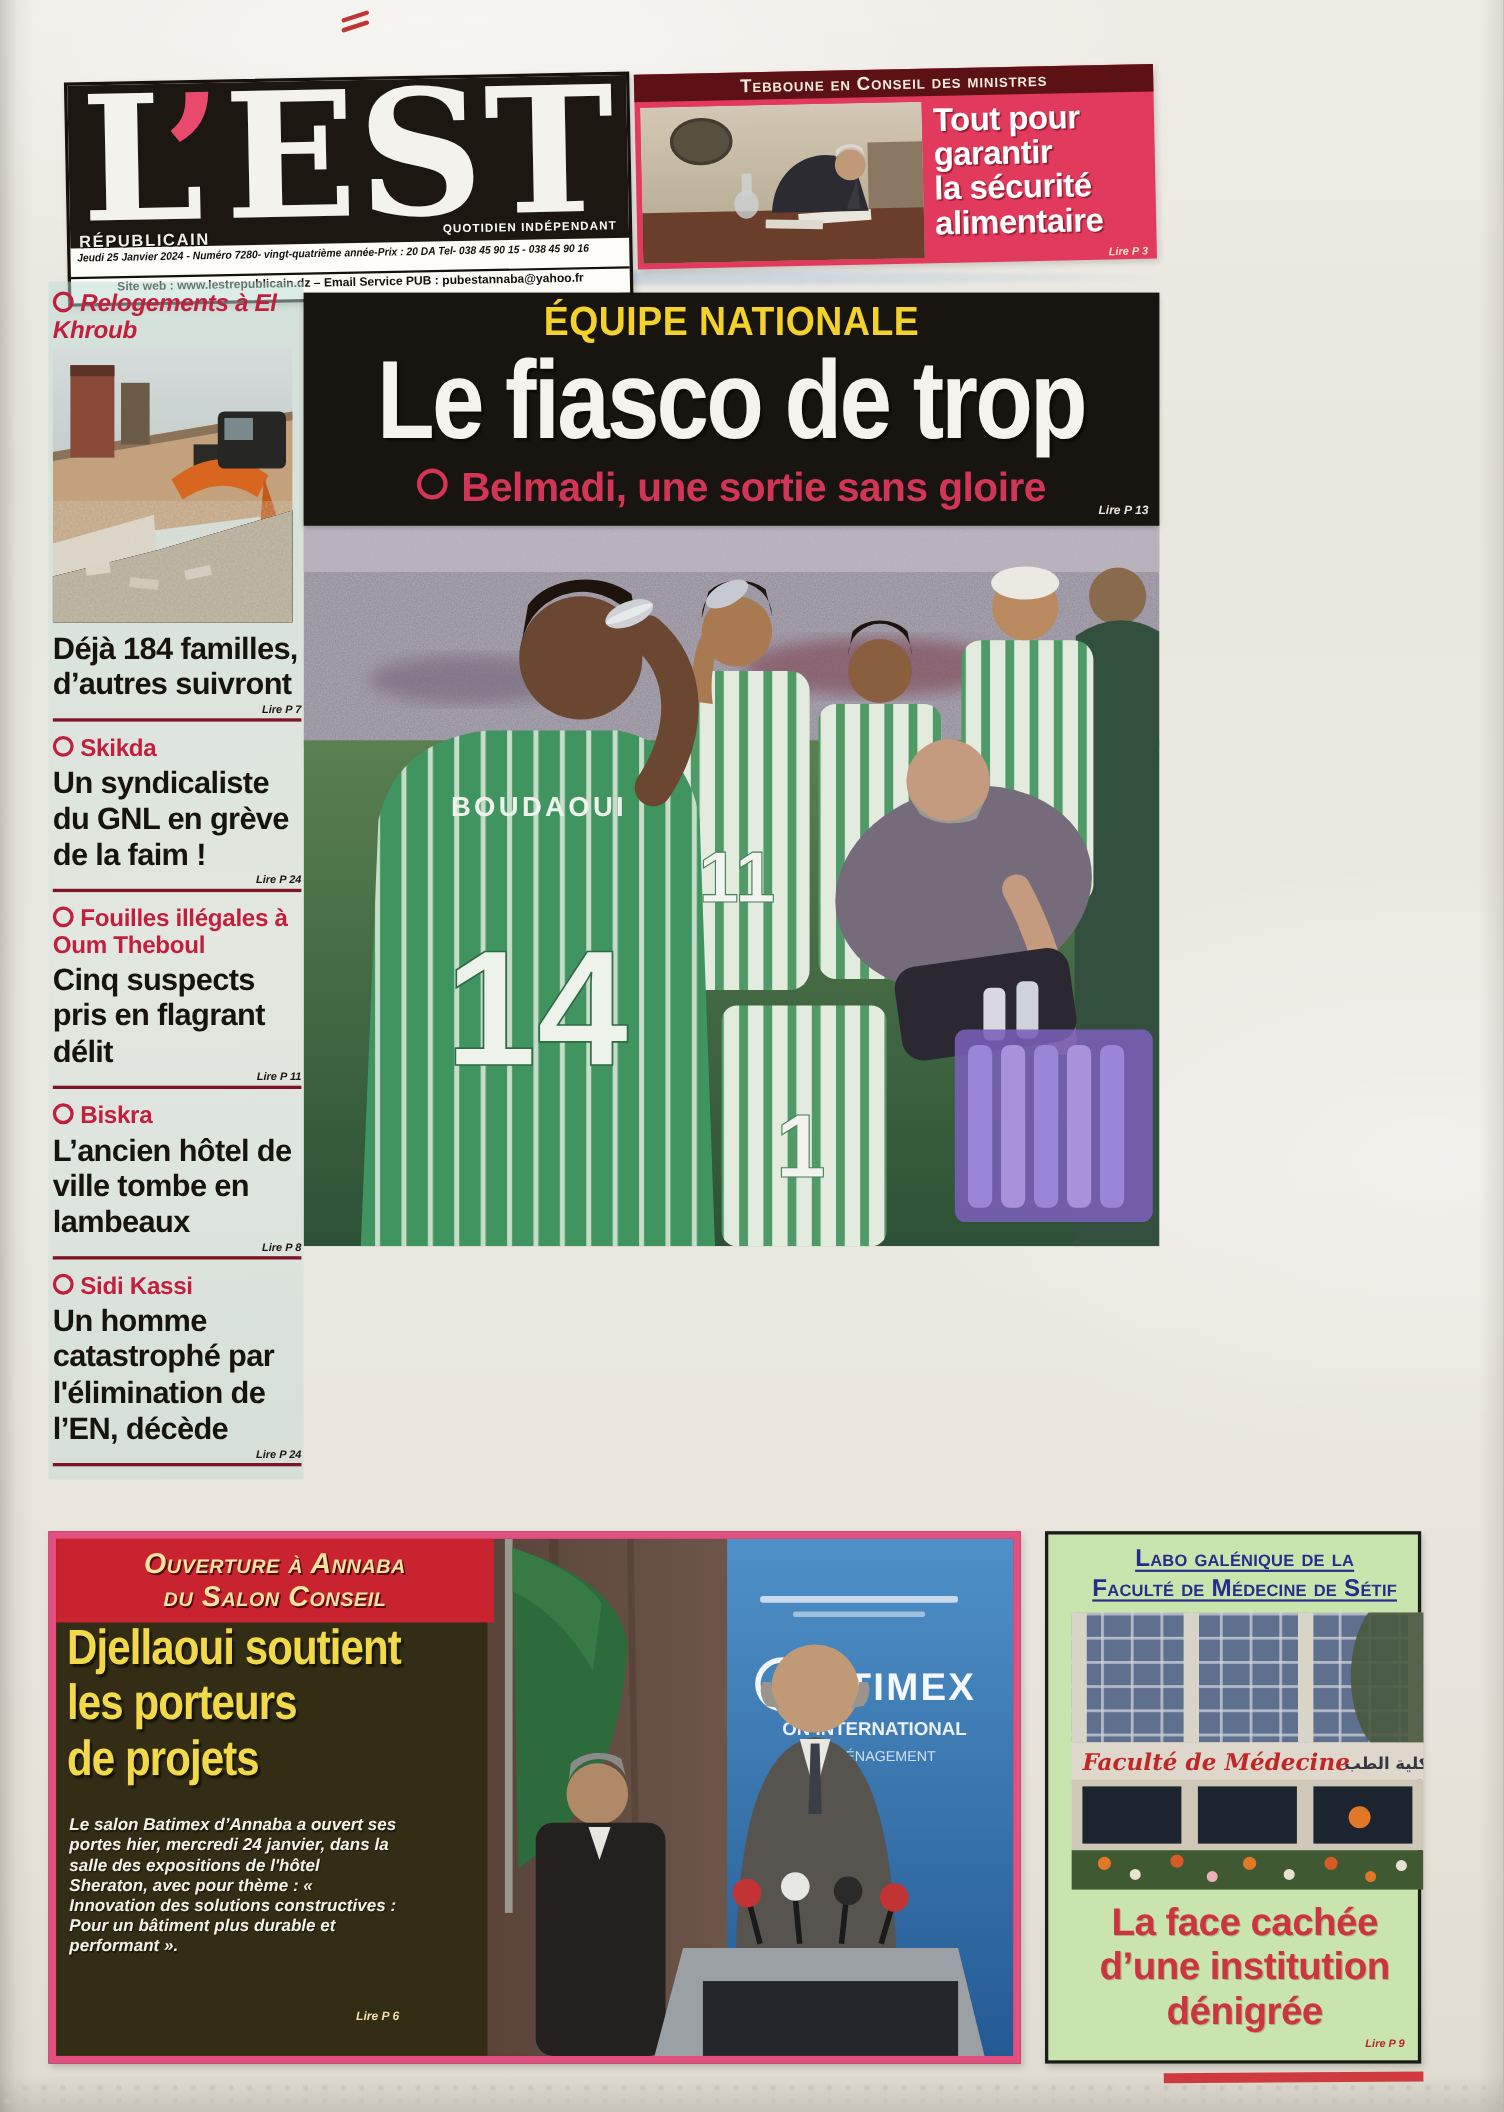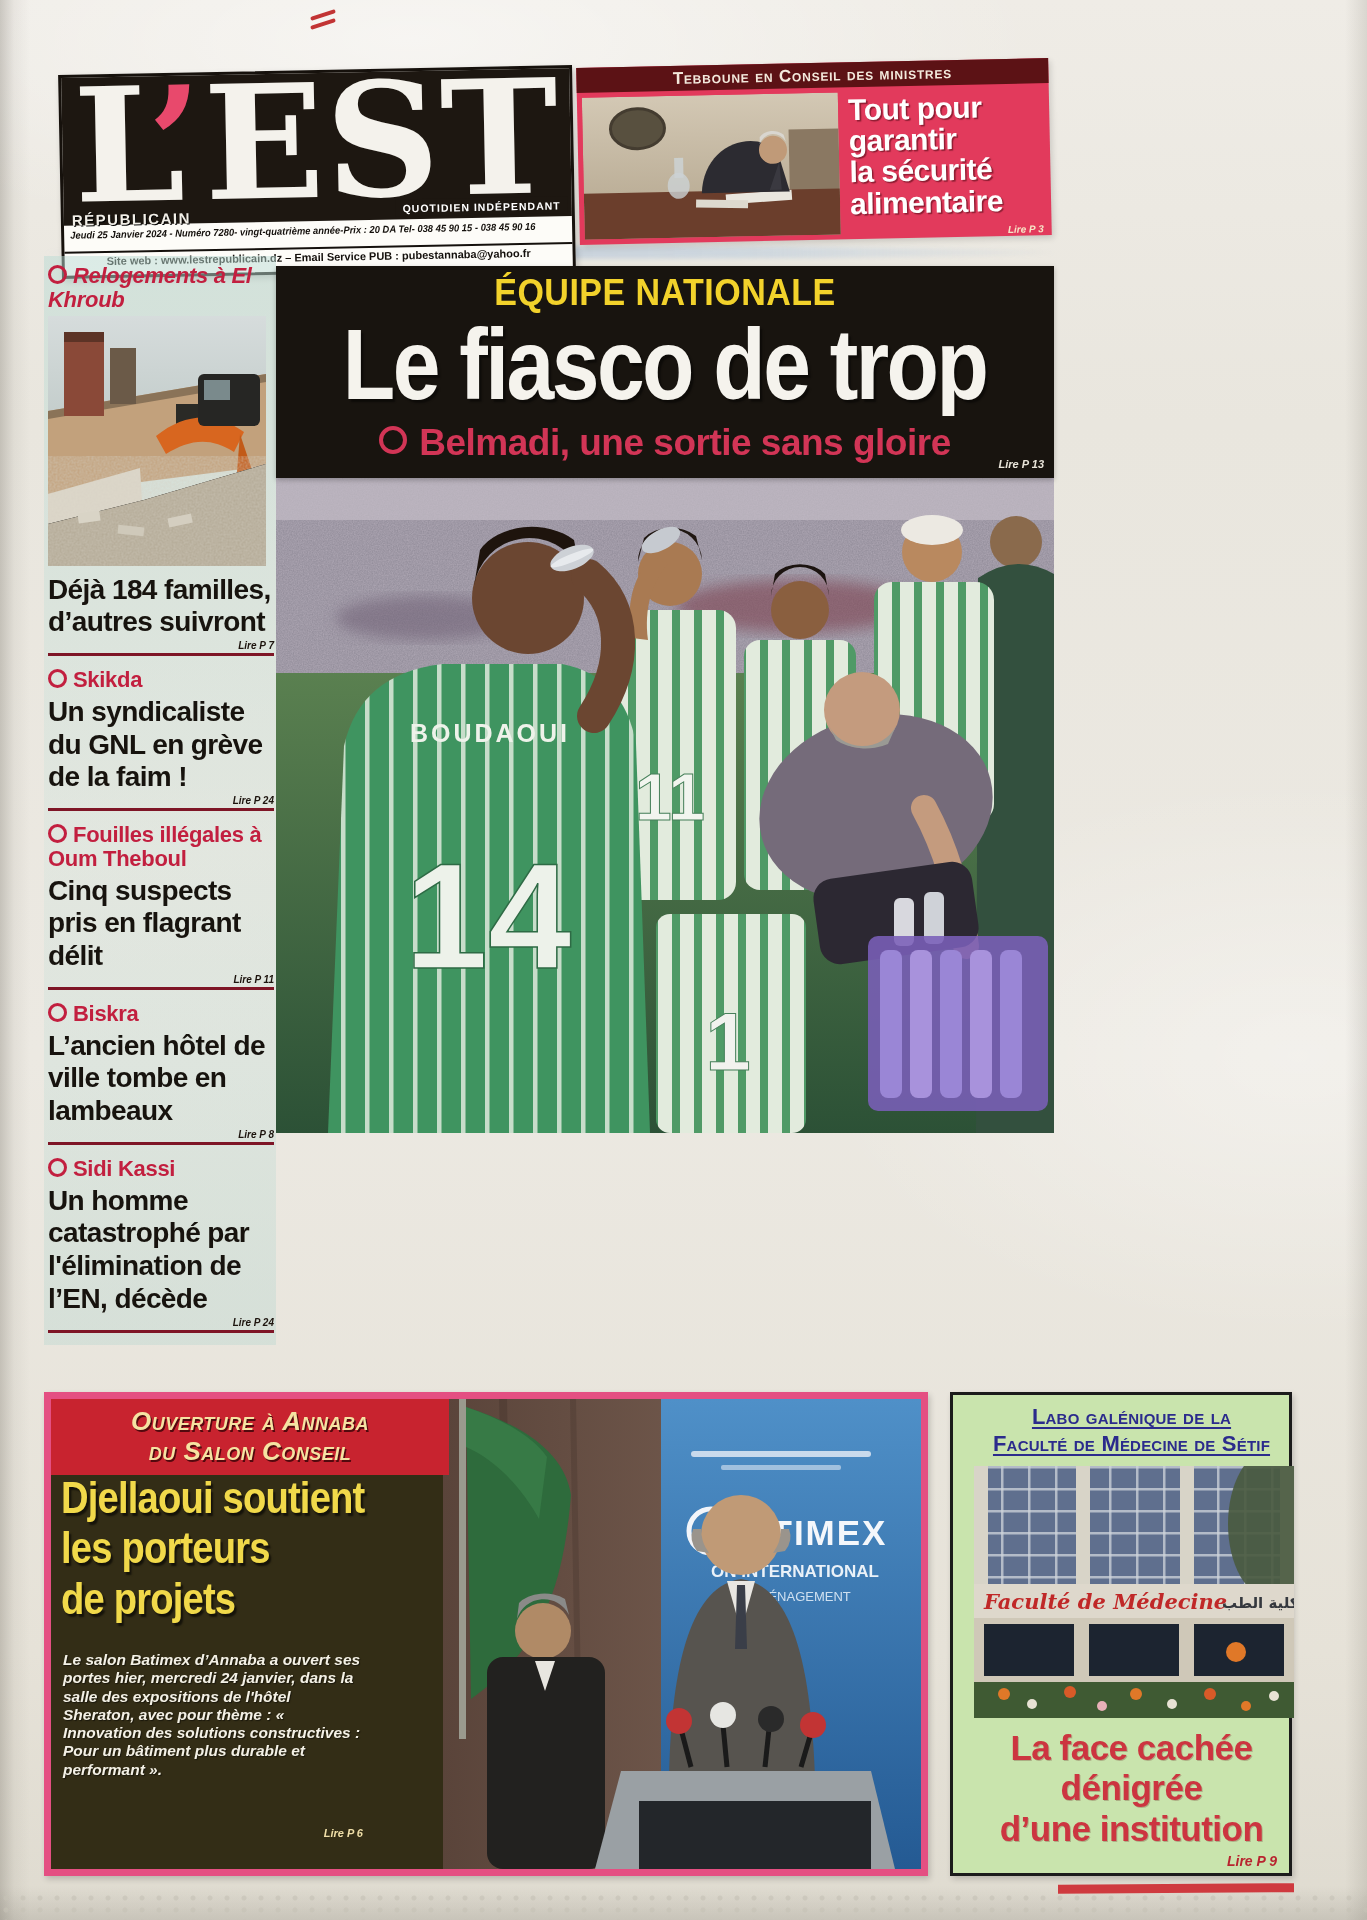--- a/index.html
+++ b/index.html
@@ -104,21 +104,21 @@
   
   .gb-box{position:absolute;left:950px;top:1392px;width:342px;height:484px;box-sizing:border-box;
     background:#c9e4ad;border:3px solid #1b1b1b;box-shadow:2px 3px 6px rgba(0,0,0,.18);padding-left:21px;}
   .gb-kicker{padding:9px 0 4px;text-align:center;color:#2b2b8c;font-weight:800;
     font-variant:small-caps;font-size:22px;line-height:1.22;letter-spacing:.2px;}
   .gb-kicker div{text-decoration:underline;text-decoration-thickness:2px;text-underline-offset:3px;}
   .gb-photo{width:320px;height:252px;margin:4px auto 10px;}
   .gb-photo svg{display:block;width:100%;height:100%;}
   .gb-headline{text-align:center;color:#cc3540;font-weight:800;font-size:35px;line-height:1.16;
     letter-spacing:-.5px;text-shadow:1px 1px 0 rgba(90,10,15,.25);}
-  .gb-ref{text-align:right;padding:4px 12px 0;color:#b8242f;font-size:14px;font-weight:bold;font-style:italic;}
+  .gb-ref{text-align:right;padding:4px 12px 0;color:#b8242f;font-size:10px;font-weight:bold;font-style:italic;}
   .red-bar{position:absolute;left:1058px;top:1884px;width:236px;height:9px;background:#cf3a3f;transform:rotate(-.4deg);}
 </style>
 </head>
 <body>
 
 <div class="page">
 
   <div class="pen-mark">
       <i></i>
       <i></i>
@@ -456,21 +456,21 @@
           <circle cx="128" cy="240" r="5" fill="#e8b0b8"></circle>
         <circle cx="162" cy="228" r="6" fill="#e07828"></circle>
           <circle cx="198" cy="238" r="5" fill="#e8e2d4"></circle>
         <circle cx="236" cy="228" r="6" fill="#d85a28"></circle>
           <circle cx="272" cy="240" r="5" fill="#e07828"></circle>
         <circle cx="300" cy="230" r="5" fill="#e8e2d4"></circle>
       </svg>
     </div>
     <div class="gb-headline">
       <div>La face cachée</div>
+      <div>d’une institution</div>
       <div>dénigrée</div>
-      <div>d’une institution</div>
     </div>
     <div class="gb-ref">Lire P 9</div>
   </div>
 
   <div class="red-bar"></div>
   <div class="perf"></div>
 </div>
 
 </body></html>

